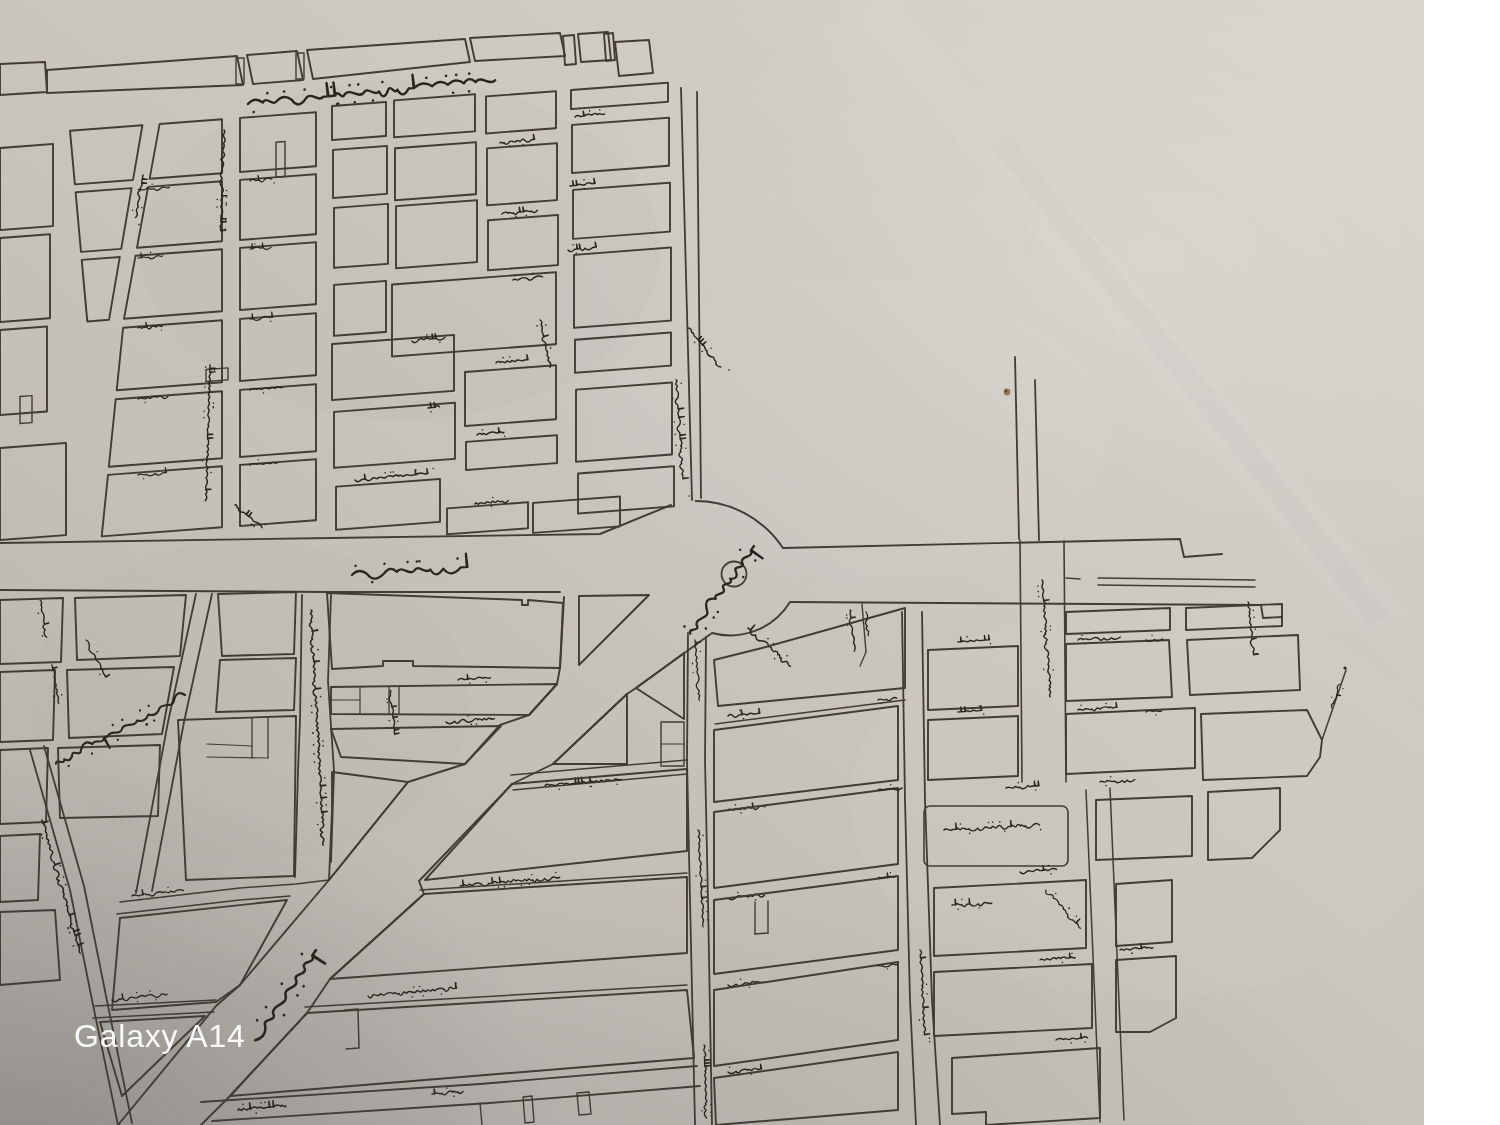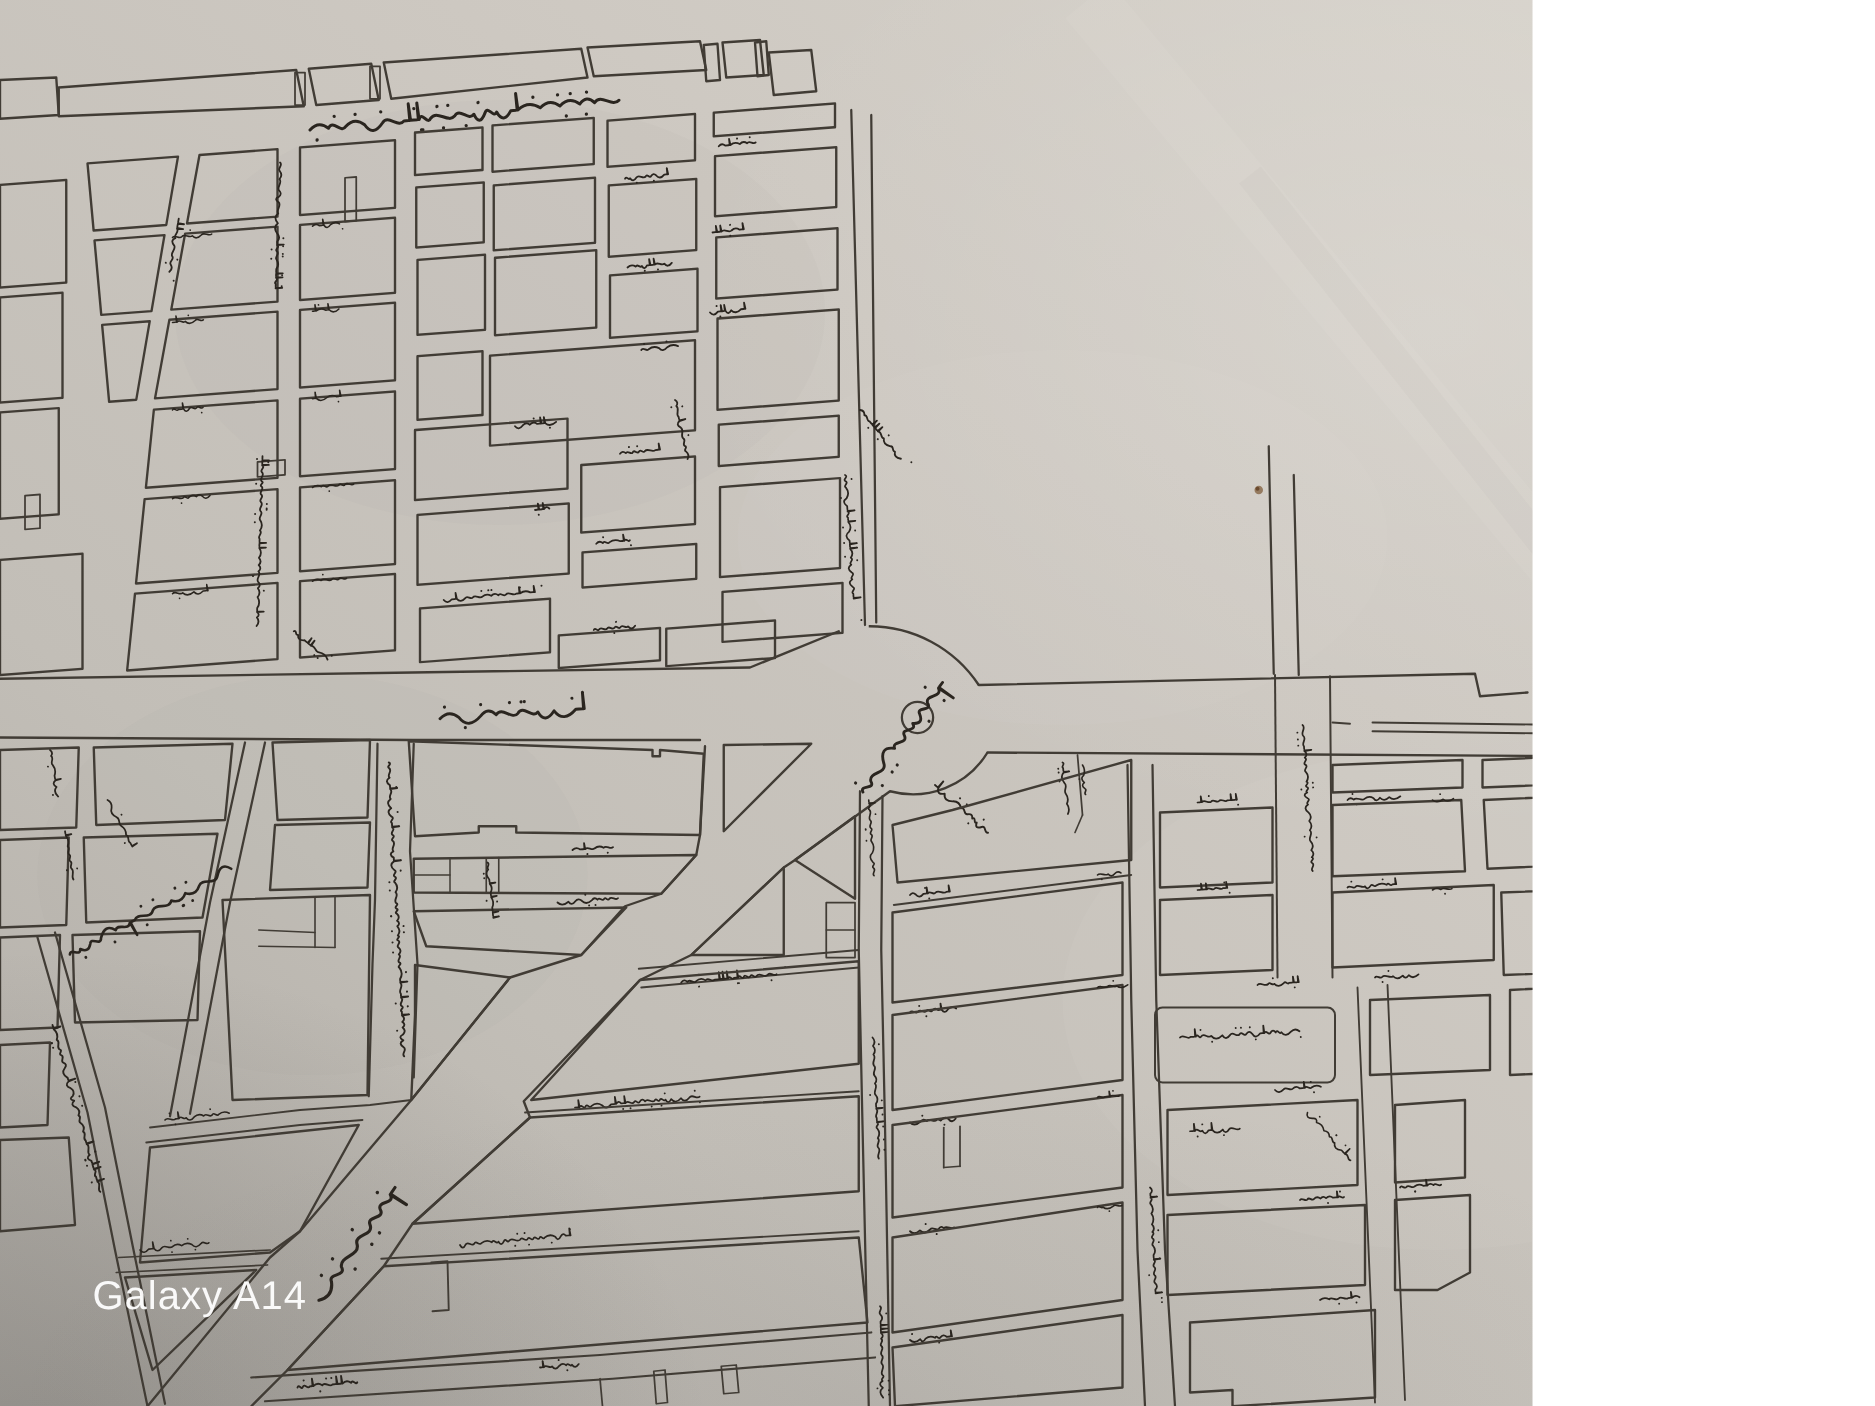--- a/index.html
+++ b/index.html
@@ -1,13 +1,13 @@
 <!DOCTYPE html>
 <html><head><meta charset="utf-8">
-<style>html,body{margin:0;padding:0}#page{width:1226px;height:1125px;overflow:hidden;font-family:"Liberation Sans",sans-serif}</style>
+<style>html,body{margin:0;padding:0}#page{width:1424px;height:1125px;overflow:hidden;font-family:"Liberation Sans",sans-serif}</style>
 </head><body>
 <div id="page"><svg width="1500" height="1125" viewBox="0 0 1500 1125">
 
 <defs>
 <linearGradient id="paper" x1="100%" y1="0%" x2="0%" y2="100%">
  <stop offset="0" stop-color="#d9d5cd"></stop>
           <stop offset="0.38" stop-color="#cdc8c1"></stop>
  <stop offset="0.72" stop-color="#c2beb7"></stop>
           <stop offset="1" stop-color="#b0aca6"></stop>
 </linearGradient>

